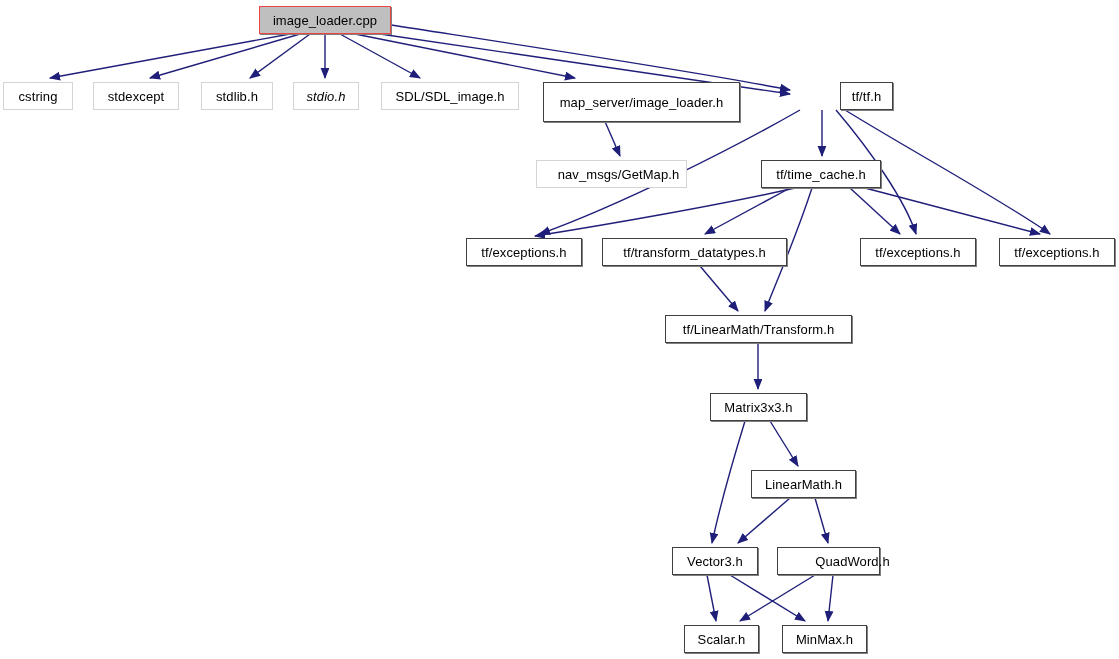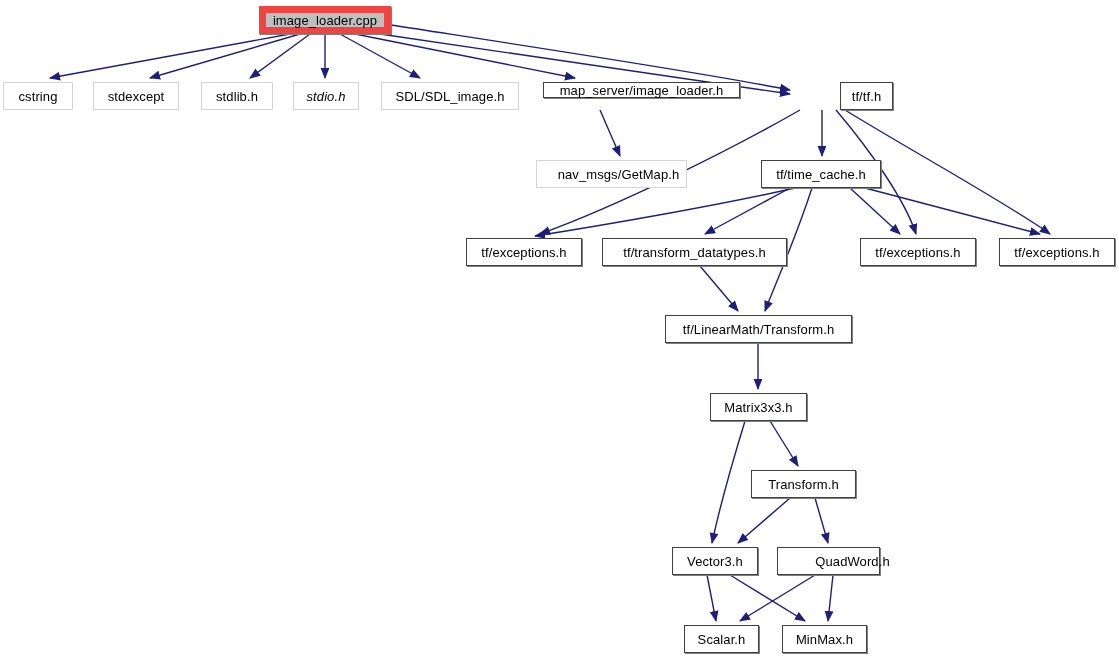--- a/index.html
+++ b/index.html
@@ -37,21 +37,21 @@
     white-space: nowrap;
     letter-spacing: 0.1px;
     z-index: 2;
   }
   .gnode.solid {
     border: 1px solid #404040;
     box-shadow: 1px 1px 0 0 #808080;
   }
   .gnode.root {
     background: #bfbfbf;
-    border: 7px solid #ef4444;
+    border: 1px solid #ef4444;
     box-shadow: 1px 1px 0 0 #808080;
   }
   .gnode.dim {
     border: 1px solid #d4d4d4;
   }
   .nlabel {
     pointer-events: none;
   }
 </style>
 </head>
@@ -107,21 +107,21 @@
       </div>
       <div class="gnode dim" style="left: 201px; top: 82px; width: 72px; height: 28px;">
         <span class="nlabel">stdlib.h</span>
       </div>
       <div class="gnode dim" style="left: 293px; top: 82px; width: 66px; height: 28px; font-style: italic;">
         <span class="nlabel">stdio.h</span>
       </div>
       <div class="gnode dim" style="left: 381px; top: 82px; width: 138px; height: 28px;">
         <span class="nlabel">SDL/SDL_image.h</span>
       </div>
-      <div class="gnode solid" style="left: 543px; top: 82px; width: 197px; height: 16px;">
+      <div class="gnode solid" style="left: 543px; top: 82px; width: 197px; height: 40px;">
         <span class="nlabel">map_server/image_loader.h</span>
       </div>
       <div class="gnode solid" style="left: 796px; top: 82px; width: 53px; height: 28px; margin-left: 44px;">
         <span class="nlabel">tf/tf.h</span>
       </div>
       <div class="gnode dim" style="left: 536px; top: 160px; width: 151px; height: 28px; padding-left: 14px;">
         <span class="nlabel">nav_msgs/GetMap.h</span>
       </div>
       <div class="gnode solid" style="left: 761px; top: 160px; width: 120px; height: 28px;">
         <span class="nlabel">tf/time_cache.h</span>
@@ -138,21 +138,21 @@
       <div class="gnode solid" style="left: 999px; top: 238px; width: 116px; height: 28px;">
         <span class="nlabel">tf/exceptions.h</span>
       </div>
       <div class="gnode solid" style="left: 665px; top: 315px; width: 187px; height: 28px;">
         <span class="nlabel">tf/LinearMath/Transform.h</span>
       </div>
       <div class="gnode solid" style="left: 710px; top: 393px; width: 97px; height: 28px;">
         <span class="nlabel">Matrix3x3.h</span>
       </div>
       <div class="gnode solid" style="left: 751px; top: 470px; width: 105px; height: 28px;">
-        <span class="nlabel">Transform.h</span>
+        <span class="nlabel">LinearMath.h</span>
       </div>
       <div class="gnode solid" style="left: 672px; top: 547px; width: 86px; height: 28px;">
         <span class="nlabel">Vector3.h</span>
       </div>
       <div class="gnode solid" style="left: 777px; top: 547px; width: 103px; height: 28px; padding-left: 48px;">
         <span class="nlabel">QuadWord.h</span>
       </div>
       <div class="gnode solid" style="left: 684px; top: 625px; width: 75px; height: 28px;">
         <span class="nlabel">Scalar.h</span>
       </div>

